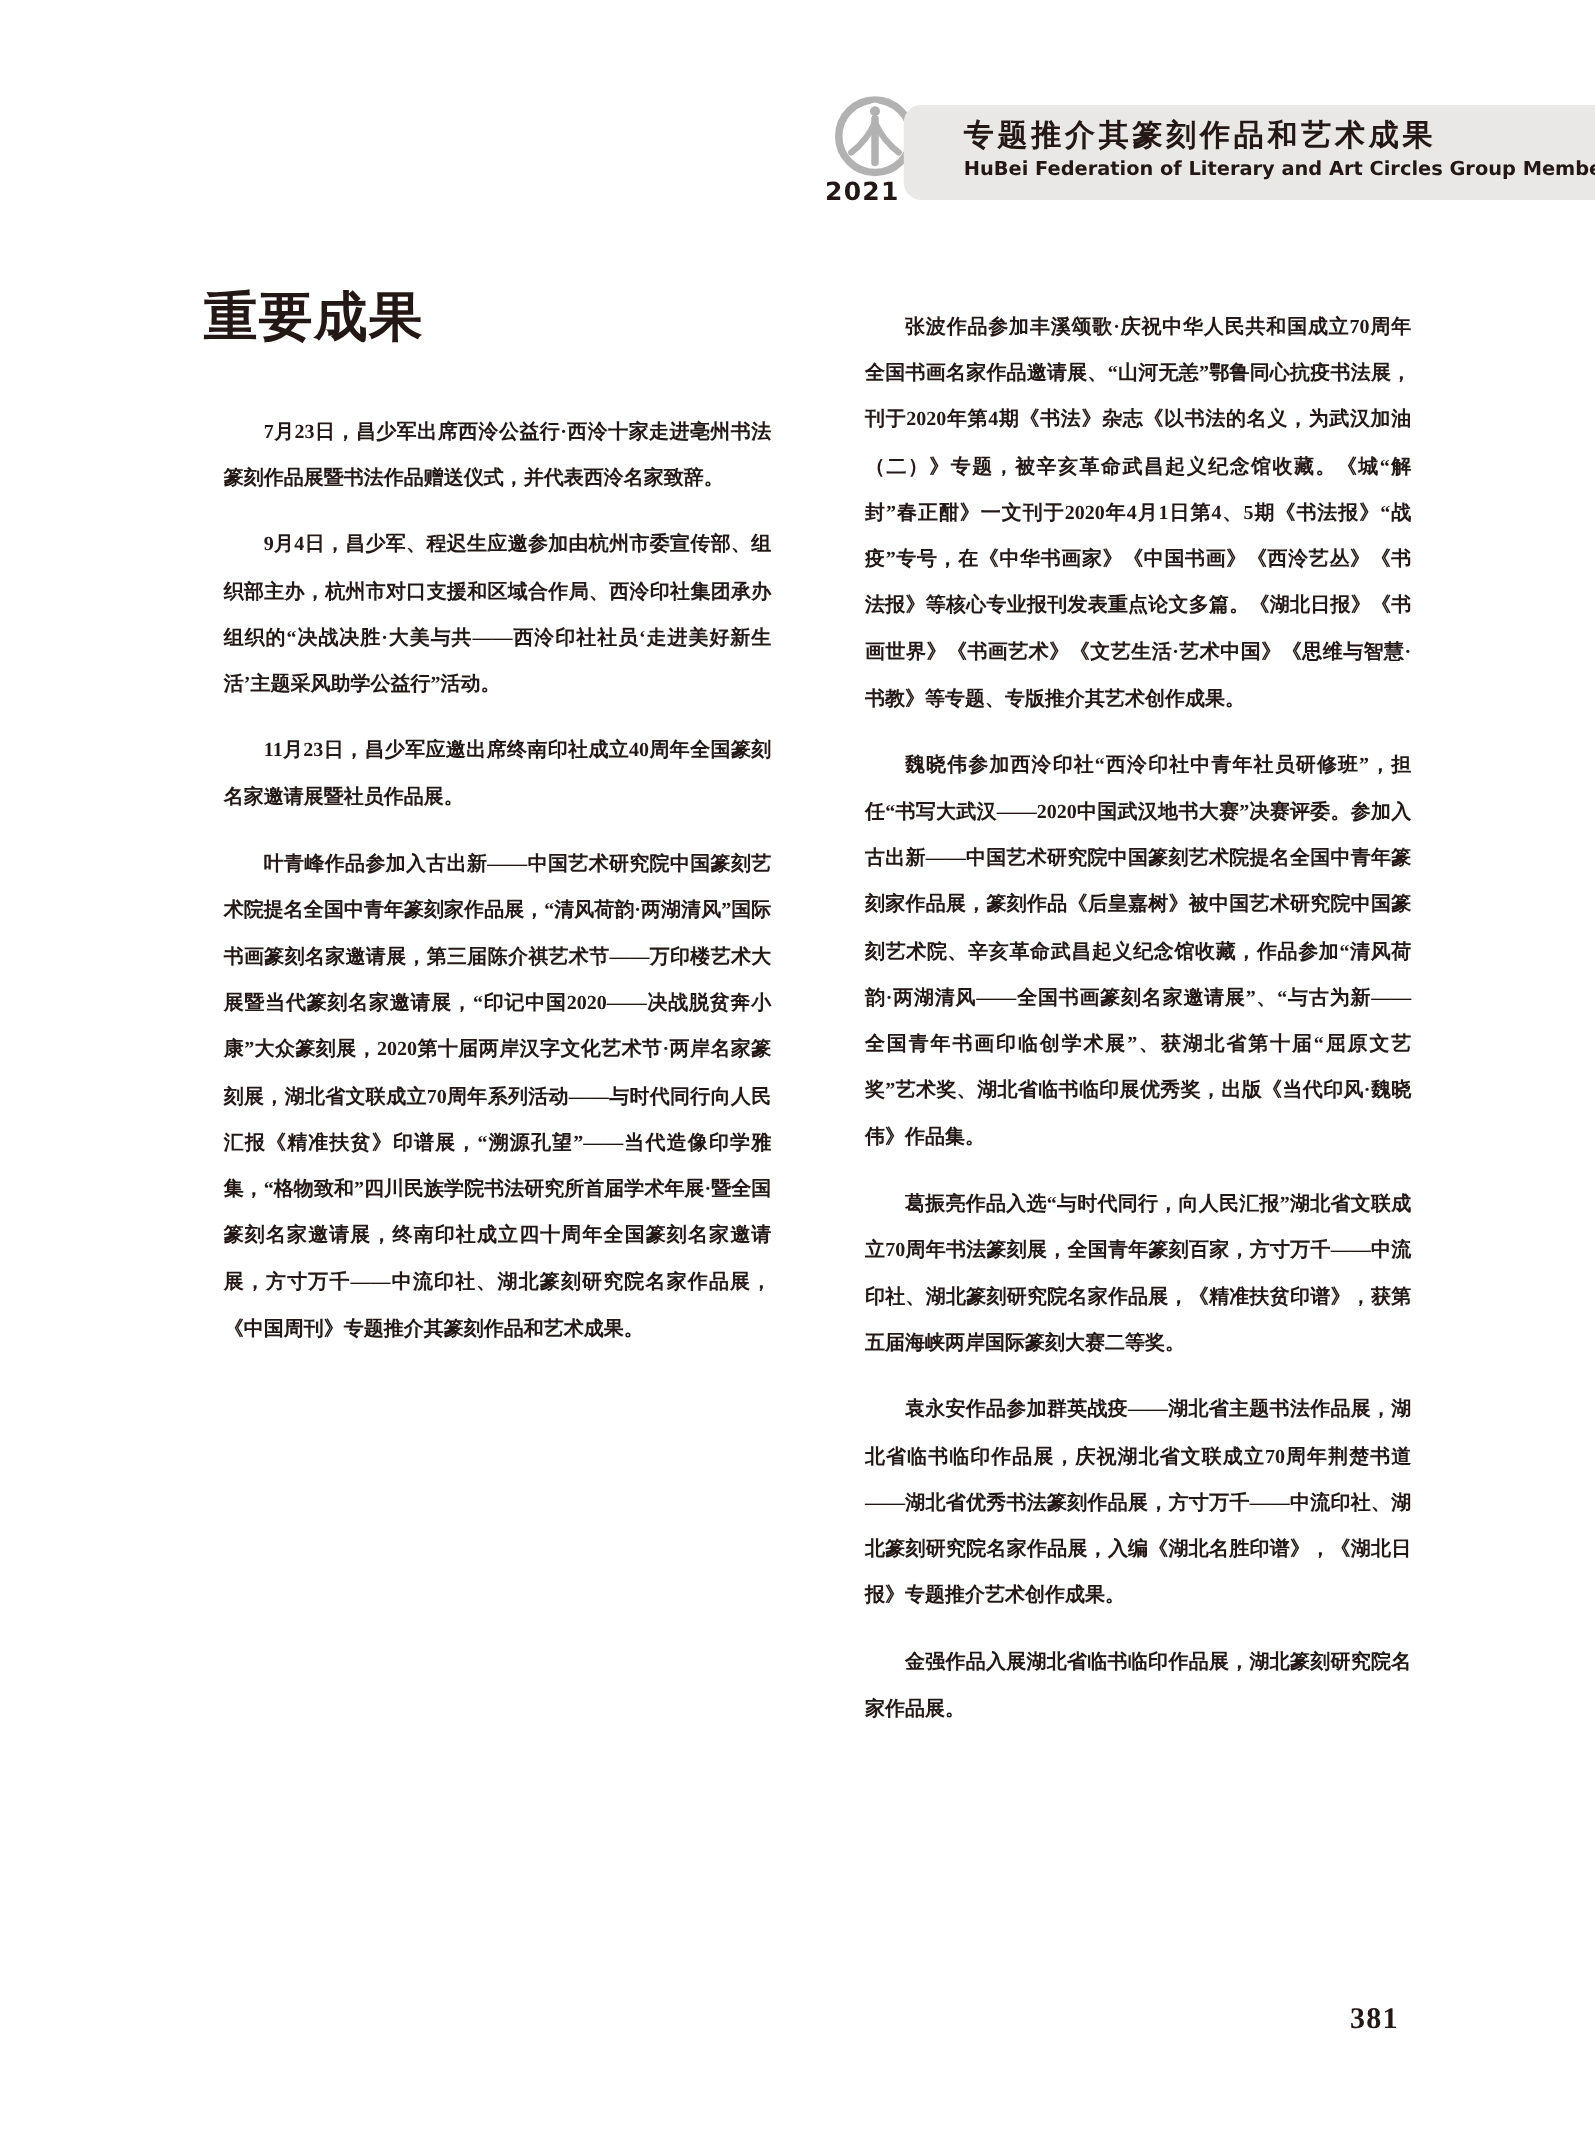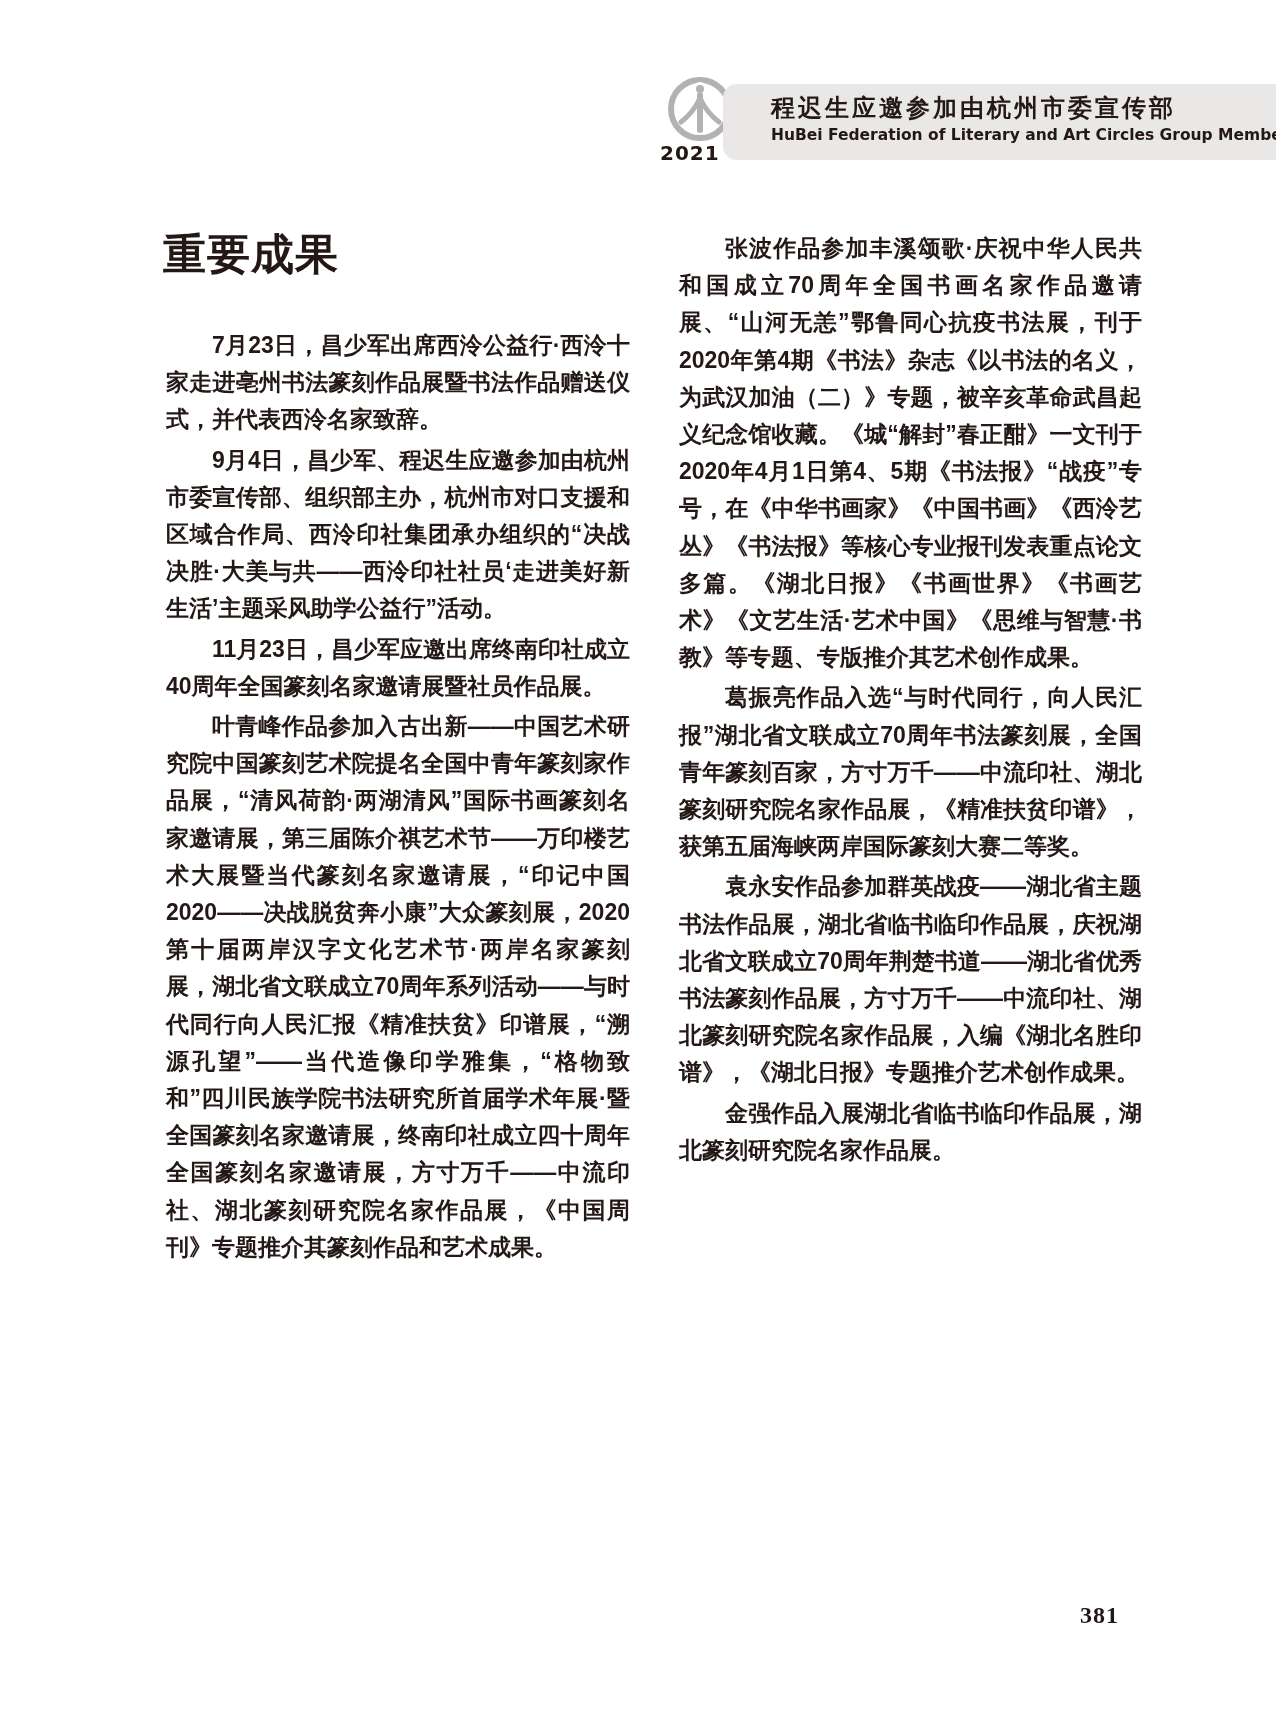--- a/index.html
+++ b/index.html
@@ -76,24 +76,24 @@
     font-size: 43px;
     line-height: 1;
     letter-spacing: 1px;
     color: var(--text-color, #231815);
     margin: 0;
     height: 45px;
   }
   .col-left .paragraphs { margin-top: 49px; }
 
   .body-para {
-    margin: 3px;
-    font-family: Liberation Sans, sans-serif;
+    margin: 16px;
+    font-family: Liberation Serif, serif;
     font-weight: 600;
-    font-size: 23px;
+    font-size: 16px;
     line-height: 37.2px;
     text-align: justify;
     text-indent: 2em;
     color: var(--text-color, #231815);
   }
 
   
   .page-number {
     position: absolute;
     left: 1080px; top: 1602px;
@@ -114,37 +114,38 @@
       <circle cx="35" cy="35" r="29" fill="none" stroke="var(--logo-gray, #b2b2b2)" stroke-width="6"></circle>
       <circle cx="35" cy="15" r="5.5" fill="var(--logo-gray, #b2b2b2)" stroke="#ffffff" stroke-width="3"></circle>
       <path d="M35 21 L35 56" fill="none" stroke="var(--logo-gray, #b2b2b2)" stroke-width="6" stroke-linecap="round"></path>
       <path d="M35 24 C30 35 24 42 16 48" fill="none" stroke="var(--logo-gray, #b2b2b2)" stroke-width="5" stroke-linecap="round"></path>
       <path d="M35 24 C40 35 46 42 54 48" fill="none" stroke="var(--logo-gray, #b2b2b2)" stroke-width="5" stroke-linecap="round"></path>
     </svg>
     <div class="logo-year">2021</div>
   </div>
 
   <div class="header-banner">
-    <div class="banner-cn">程迟生应邀参加由杭州市委宣传部</div>
+    <div class="banner-cn">专题推介其篆刻作品和艺术成果</div>
     <div class="banner-en">HuBei Federation of Literary and Art Circles Group Members</div>
   </div>
 
   <section class="col col-left">
     <h1 class="doc-title">重要成果</h1>
     <div class="paragraphs">
         <p class="body-para">7月23日，昌少军出席西泠公益行·西泠十家走进亳州书法篆刻作品展暨书法作品赠送仪式，并代表西泠名家致辞。</p>
         <p class="body-para">9月4日，昌少军、程迟生应邀参加由杭州市委宣传部、组织部主办，杭州市对口支援和区域合作局、西泠印社集团承办组织的“决战决胜·大美与共——西泠印社社员‘走进美好新生活’主题采风助学公益行”活动。</p>
         <p class="body-para">11月23日，昌少军应邀出席终南印社成立40周年全国篆刻名家邀请展暨社员作品展。</p>
         <p class="body-para">叶青峰作品参加入古出新——中国艺术研究院中国篆刻艺术院提名全国中青年篆刻家作品展，“清风荷韵·两湖清风”国际书画篆刻名家邀请展，第三届陈介祺艺术节——万印楼艺术大展暨当代篆刻名家邀请展，“印记中国2020——决战脱贫奔小康”大众篆刻展，2020第十届两岸汉字文化艺术节·两岸名家篆刻展，湖北省文联成立70周年系列活动——与时代同行向人民汇报《精准扶贫》印谱展，“溯源孔望”——当代造像印学雅集，“格物致和”四川民族学院书法研究所首届学术年展·暨全国篆刻名家邀请展，终南印社成立四十周年全国篆刻名家邀请展，方寸万千——中流印社、湖北篆刻研究院名家作品展，《中国周刊》专题推介其篆刻作品和艺术成果。</p>
       </div>
   </section>
 
   <section class="col col-right">
     <div class="paragraphs">
         <p class="body-para">张波作品参加丰溪颂歌·庆祝中华人民共和国成立70周年全国书画名家作品邀请展、“山河无恙”鄂鲁同心抗疫书法展，刊于2020年第4期《书法》杂志《以书法的名义，为武汉加油（二）》专题，被辛亥革命武昌起义纪念馆收藏。《城“解封”春正酣》一文刊于2020年4月1日第4、5期《书法报》“战疫”专号，在《中华书画家》《中国书画》《西泠艺丛》《书法报》等核心专业报刊发表重点论文多篇。《湖北日报》《书画世界》《书画艺术》《文艺生活·艺术中国》《思维与智慧·书教》等专题、专版推介其艺术创作成果。</p>
+        <p class="body-para">魏晓伟参加西泠印社“西泠印社中青年社员研修班”，担任“书写大武汉——2020中国武汉地书大赛”决赛评委。参加入古出新——中国艺术研究院中国篆刻艺术院提名全国中青年篆刻家作品展，篆刻作品《后皇嘉树》被中国艺术研究院中国篆刻艺术院、辛亥革命武昌起义纪念馆收藏，作品参加“清风荷韵·两湖清风——全国书画篆刻名家邀请展”、“与古为新——全国青年书画印临创学术展”、获湖北省第十届“屈原文艺奖”艺术奖、湖北省临书临印展优秀奖，出版《当代印风·魏晓伟》作品集。</p>
         <p class="body-para">葛振亮作品入选“与时代同行，向人民汇报”湖北省文联成立70周年书法篆刻展，全国青年篆刻百家，方寸万千——中流印社、湖北篆刻研究院名家作品展，《精准扶贫印谱》，获第五届海峡两岸国际篆刻大赛二等奖。</p>
         <p class="body-para">袁永安作品参加群英战疫——湖北省主题书法作品展，湖北省临书临印作品展，庆祝湖北省文联成立70周年荆楚书道——湖北省优秀书法篆刻作品展，方寸万千——中流印社、湖北篆刻研究院名家作品展，入编《湖北名胜印谱》，《湖北日报》专题推介艺术创作成果。</p>
         <p class="body-para">金强作品入展湖北省临书临印作品展，湖北篆刻研究院名家作品展。</p>
       </div>
   </section>
 
   <div class="page-number">381</div>
 
 </div>
 

